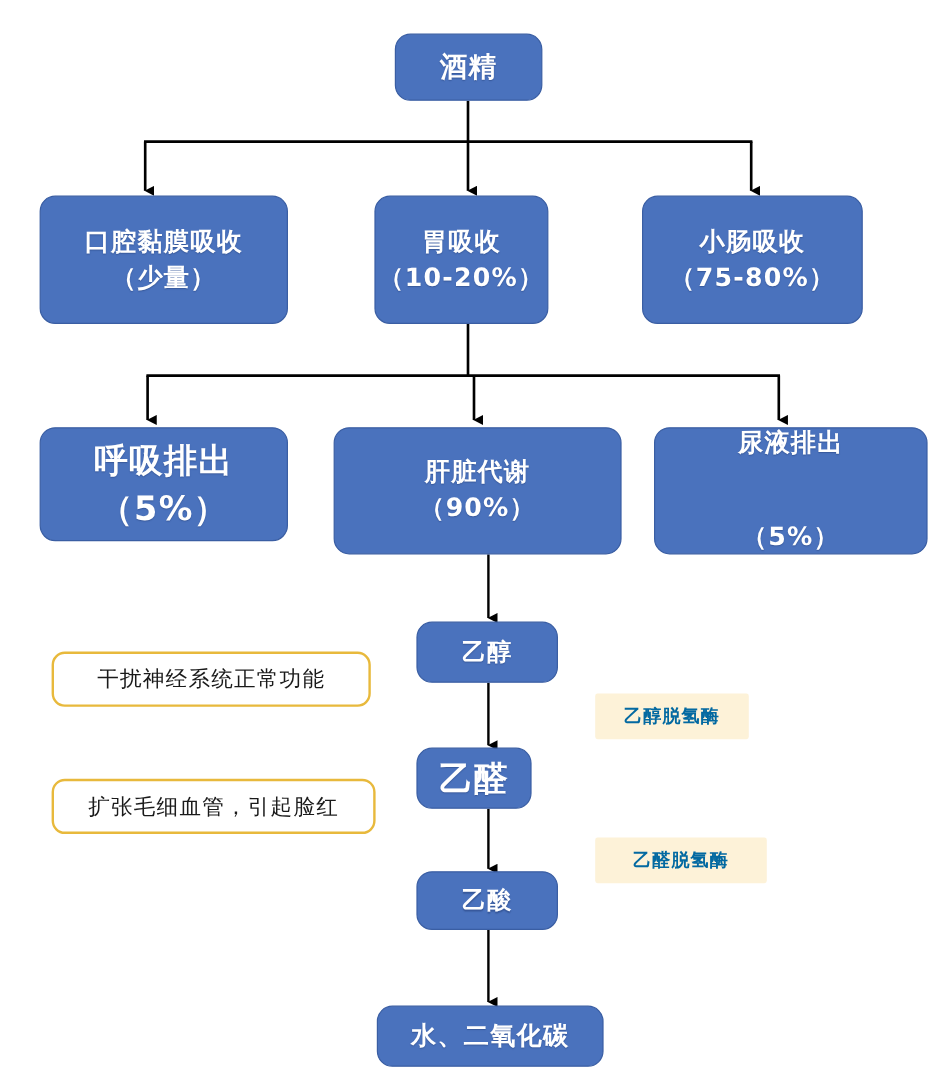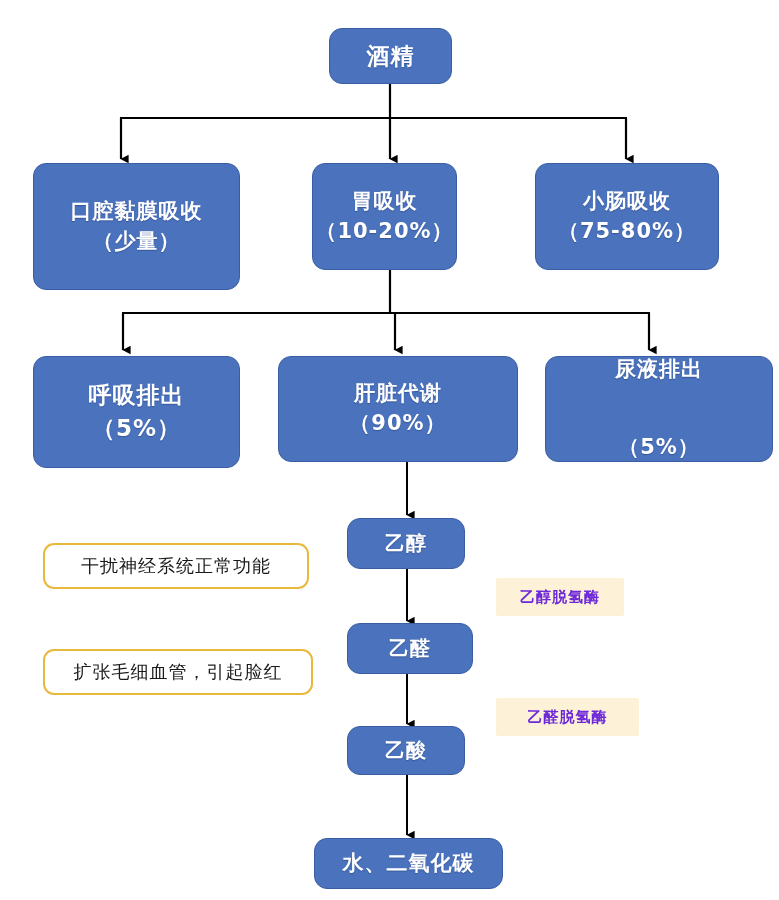--- a/index.html
+++ b/index.html
@@ -61,21 +61,21 @@
     font-size: 18px;
     letter-spacing: 1px;
     margin-top: 26px;
   }
   .enzyme {
     position: absolute;
     box-sizing: border-box;
     background: #fdf2d8;
     border: none;
     border-radius: 2px;
-    color: #6d28d9;
+    color: #0369a1;
     display: flex;
     align-items: center;
     justify-content: center;
     text-align: center;
     font-family: "DejaVu Sans", "Liberation Sans", sans-serif;
     font-size: 15px;
     font-weight: 700;
     letter-spacing: 1px;
   }
 </style>
@@ -107,51 +107,51 @@
     <path d="M407,569 L407,621" stroke="#000000" stroke-width="2" fill="none" marker-end="url(#arrowhead)"></path>
     <path d="M407,674 L407,724" stroke="#000000" stroke-width="2" fill="none" marker-end="url(#arrowhead)"></path>
     <path d="M407,775 L407,835" stroke="#000000" stroke-width="2" fill="none" marker-end="url(#arrowhead)"></path>
   </svg>
 
   <div class="node empty-second" style="left:329px; top:28px; width:123px; height:56px; font-size:23px;">
     <span class="l1">酒精</span>
 
   </div>
 
-  <div class="node" style="left:33px; top:163px; width:207px; height:127px; font-size:21px;">
+  <div class="node" style="left:33px; top:163px; width:207px; height:107px; font-size:21px;">
     <span class="l1">口腔黏膜吸收</span>
     <span class="l2">（少量）</span>
   </div>
   <div class="node" style="left:312px; top:163px; width:145px; height:107px; font-size:21px;">
     <span class="l1">胃吸收</span>
     <span class="l2">（10-20%）</span>
   </div>
   <div class="node" style="left:535px; top:163px; width:184px; height:107px; font-size:21px;">
     <span class="l1">小肠吸收</span>
     <span class="l2">（75-80%）</span>
   </div>
 
-  <div class="node" style="left:33px; top:356px; width:207px; height:112px; font-size:23px;">
+  <div class="node" style="left:33px; top:356px; width:207px; height:95px; font-size:28px;">
     <span class="l1">呼吸排出</span>
     <span class="l2">（5%）</span>
   </div>
   <div class="node" style="left:278px; top:356px; width:240px; height:106px; font-size:21px;">
     <span class="l1">肝脏代谢</span>
     <span class="l2">（90%）</span>
   </div>
   <div class="node" style="left:545px; top:356px; width:228px; height:106px; font-size:21px;gap:48px;">
     <span class="l1">尿液排出</span>
     <span class="l2">（5%）</span>
   </div>
 
   <div class="node empty-second" style="left:347px; top:518px; width:118px; height:51px; font-size:20px;">
     <span class="l1">乙醇</span>
 
   </div>
-  <div class="node empty-second" style="left:347px; top:623px; width:126px; height:51px; font-size:20px;">
+  <div class="node empty-second" style="left:347px; top:623px; width:96px; height:51px; font-size:28px;">
     <span class="l1">乙醛</span>
 
   </div>
   <div class="node empty-second" style="left:347px; top:726px; width:118px; height:49px; font-size:20px;">
     <span class="l1">乙酸</span>
 
   </div>
   <div class="node empty-second" style="left:314px; top:838px; width:189px; height:51px; font-size:21px;">
     <span class="l1">水、二氧化碳</span>
 

